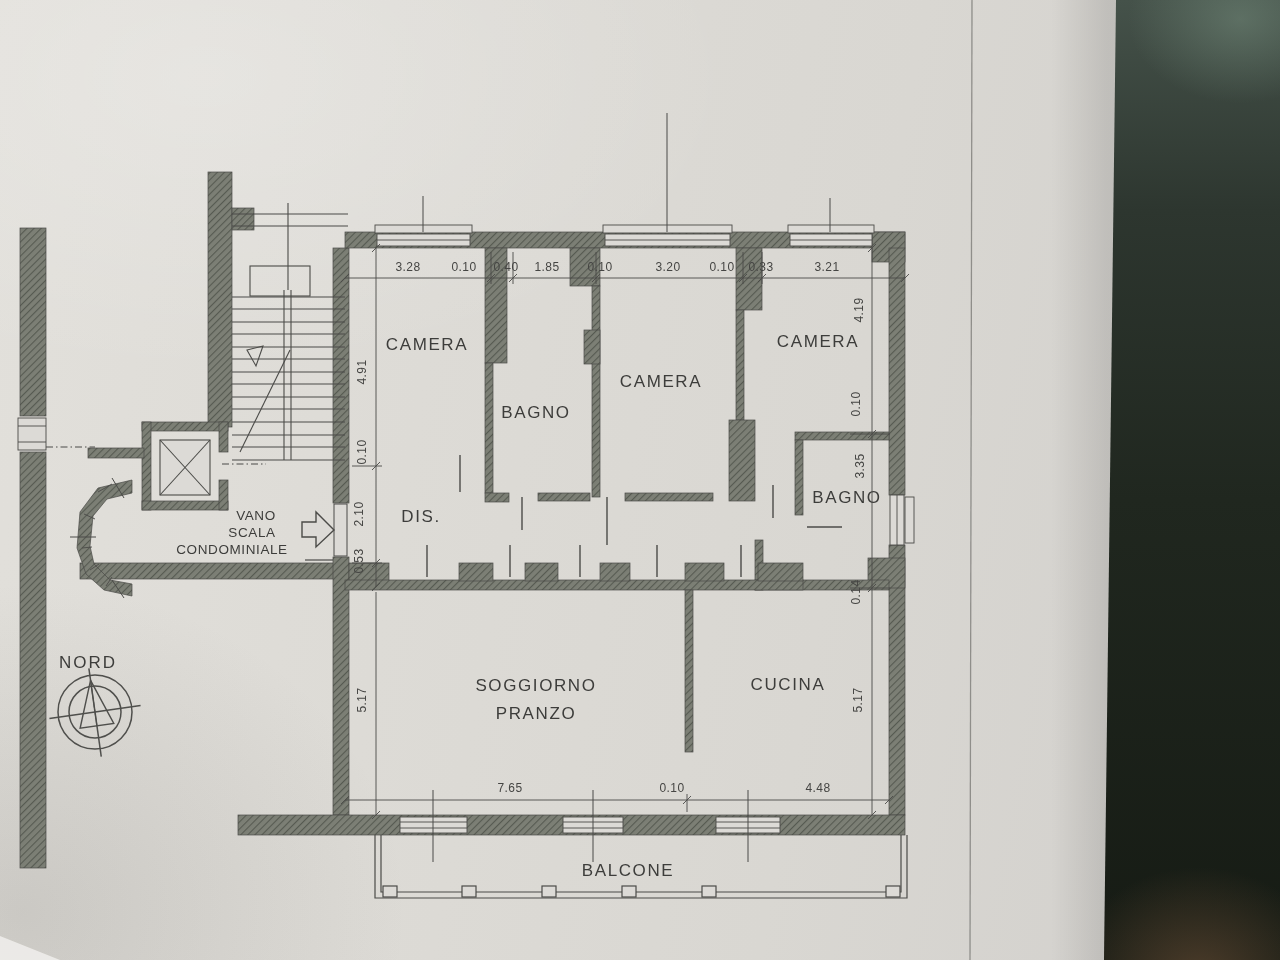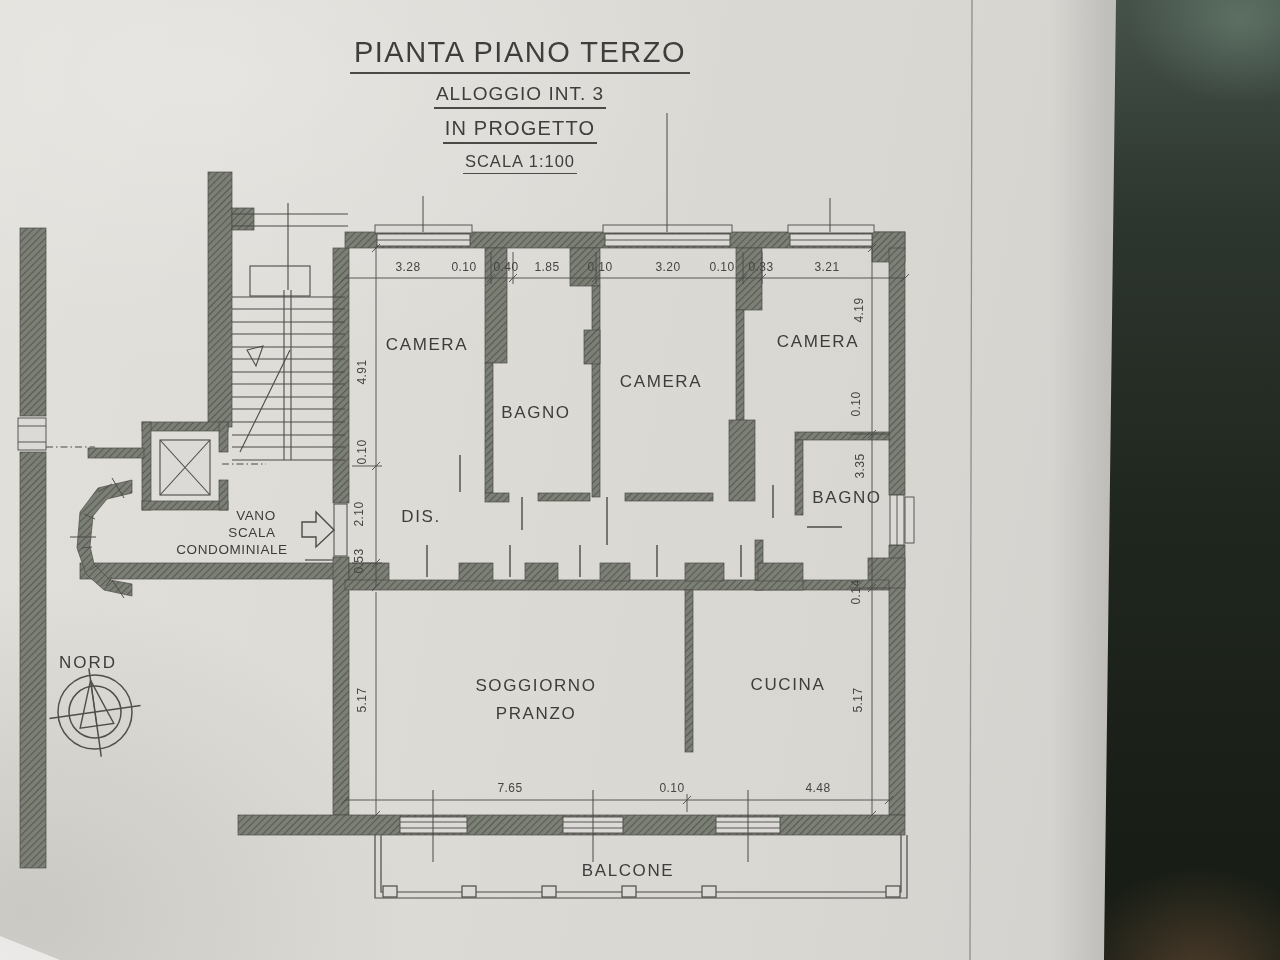--- a/index.html
+++ b/index.html
@@ -38,26 +38,20 @@
   .nord-label{font-size:17px;letter-spacing:2px;}
 </style>
 </head>
 <body>
 
 <div class="stage">
   <div class="paper"></div>
   <div class="paper-edge"></div>
   <div class="photo-dark"></div>
 
-  <div class="titleblock">
-    <div class="t1">PIANTA PIANO TERZO</div>
-    <div class="t2">ALLOGGIO INT. 3</div>
-    <div class="t3">IN PROGETTO</div>
-    <div class="t4">SCALA 1:100</div>
-  </div>
 
   <svg width="1280" height="960" viewBox="0 0 1280 960" style="position:absolute;left:0;top:0">
     <defs>
       <pattern id="hatch" width="5" height="5" patternUnits="userSpaceOnUse" patternTransform="rotate(45)">
         <rect width="5" height="5" fill="#7c7f75"></rect>
         <line x1="0" y1="0" x2="0" y2="5" stroke="#565a51" stroke-width="2.2"></line>
       </pattern>
     </defs>
 
     <line x1="972" y1="0" x2="970" y2="960" stroke="#8f8e8a" stroke-width="1.3"></line>

